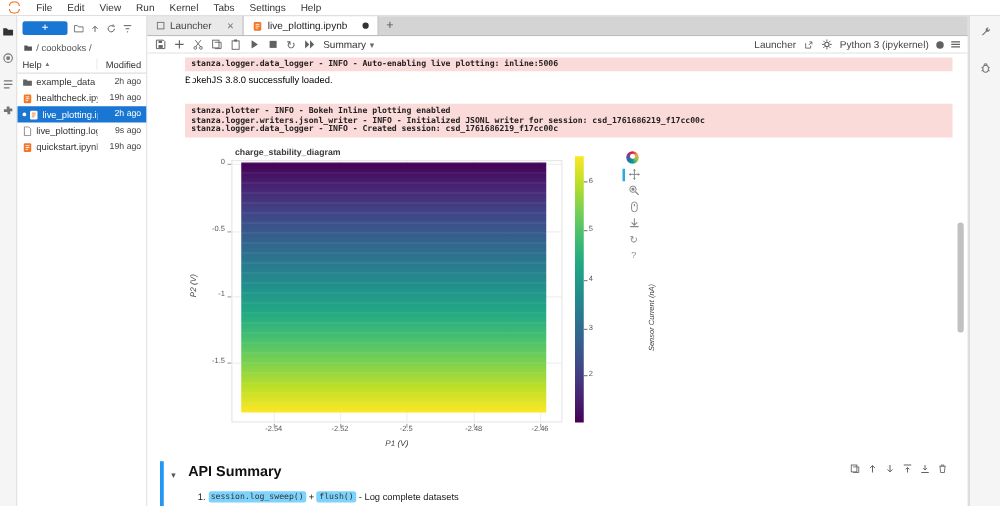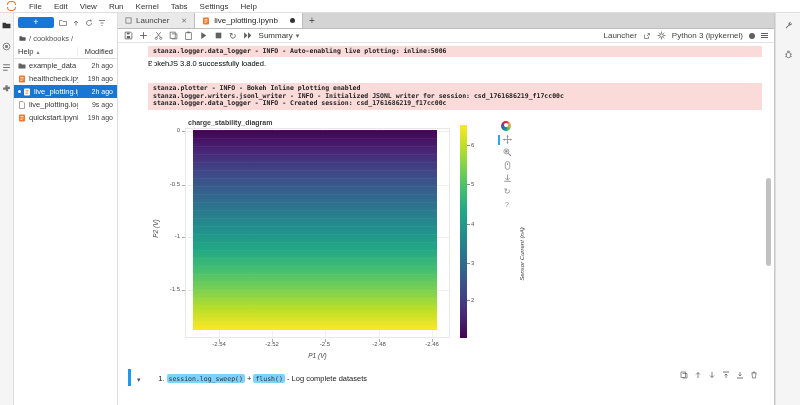--- a/index.html
+++ b/index.html
@@ -436,20 +436,21 @@
             </span>
           <span class="bk-tool bk-txt">↻</span>
           <span class="bk-tool bk-txt" style="font-size:7px;">?</span>
         </div>
       </div>
 
       <div class="cell-api">
         <div class="cell-bar"></div>
         <div class="collapser">▾</div>
         <div class="cell-body">
+          <div class="api-title">API Summary</div>
           <ol class="api-list">
             <li>
               <span class="codechip">session.log_sweep()</span>
               <span>+</span>
               <span class="codechip">flush()</span>
               <span>- Log complete datasets</span>
             </li>
 
           </ol>
         </div>

